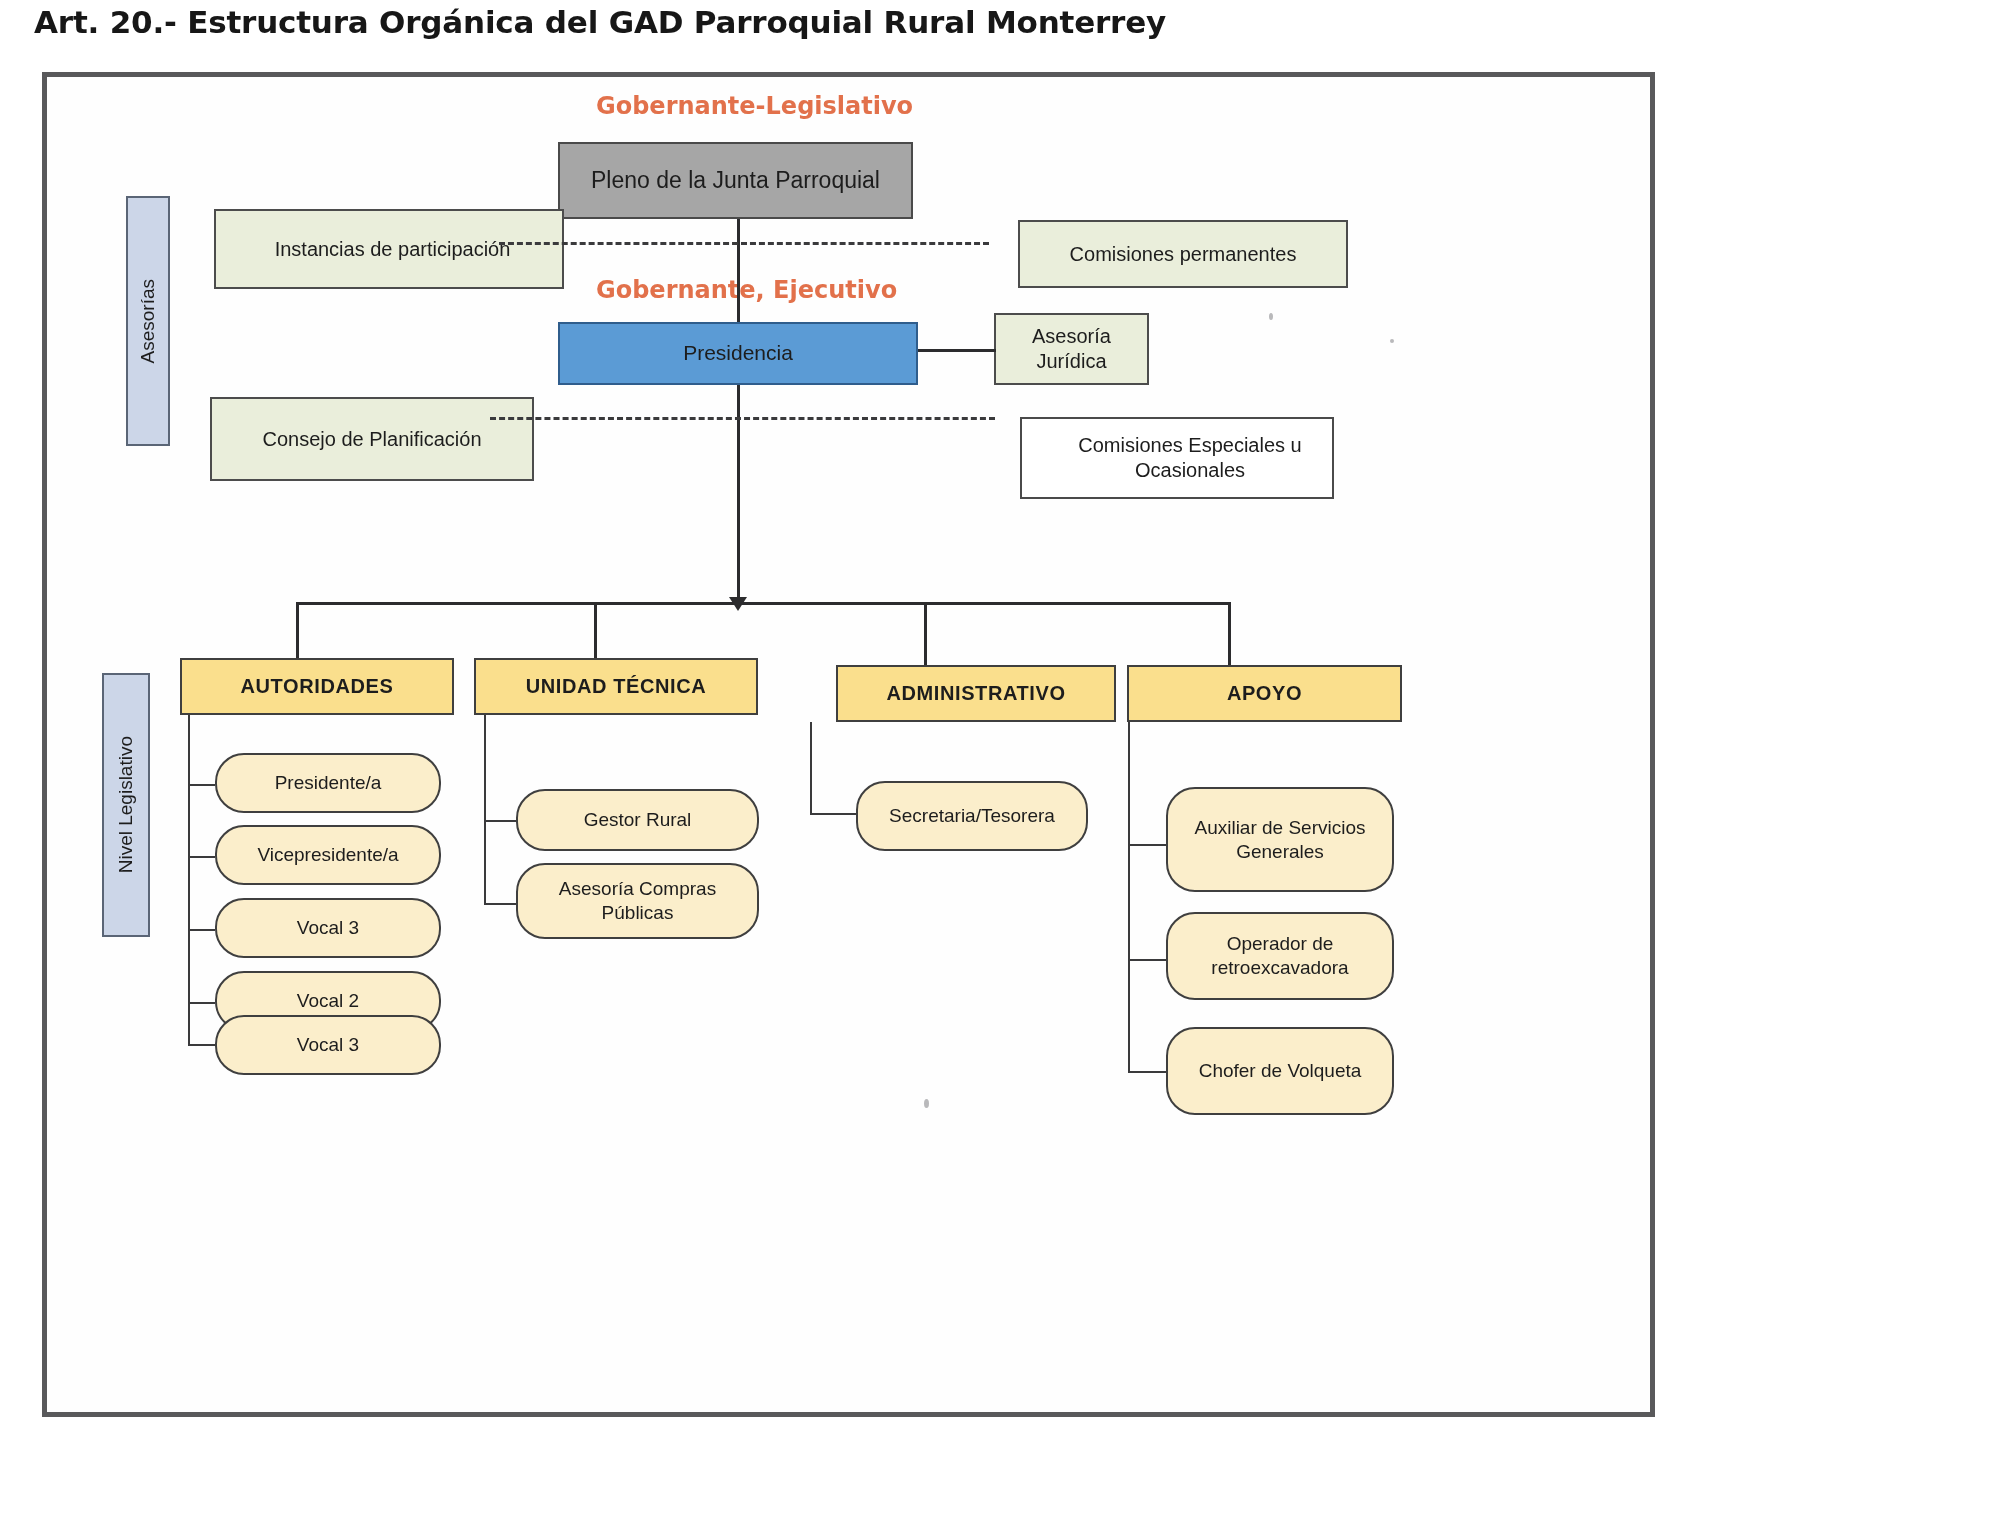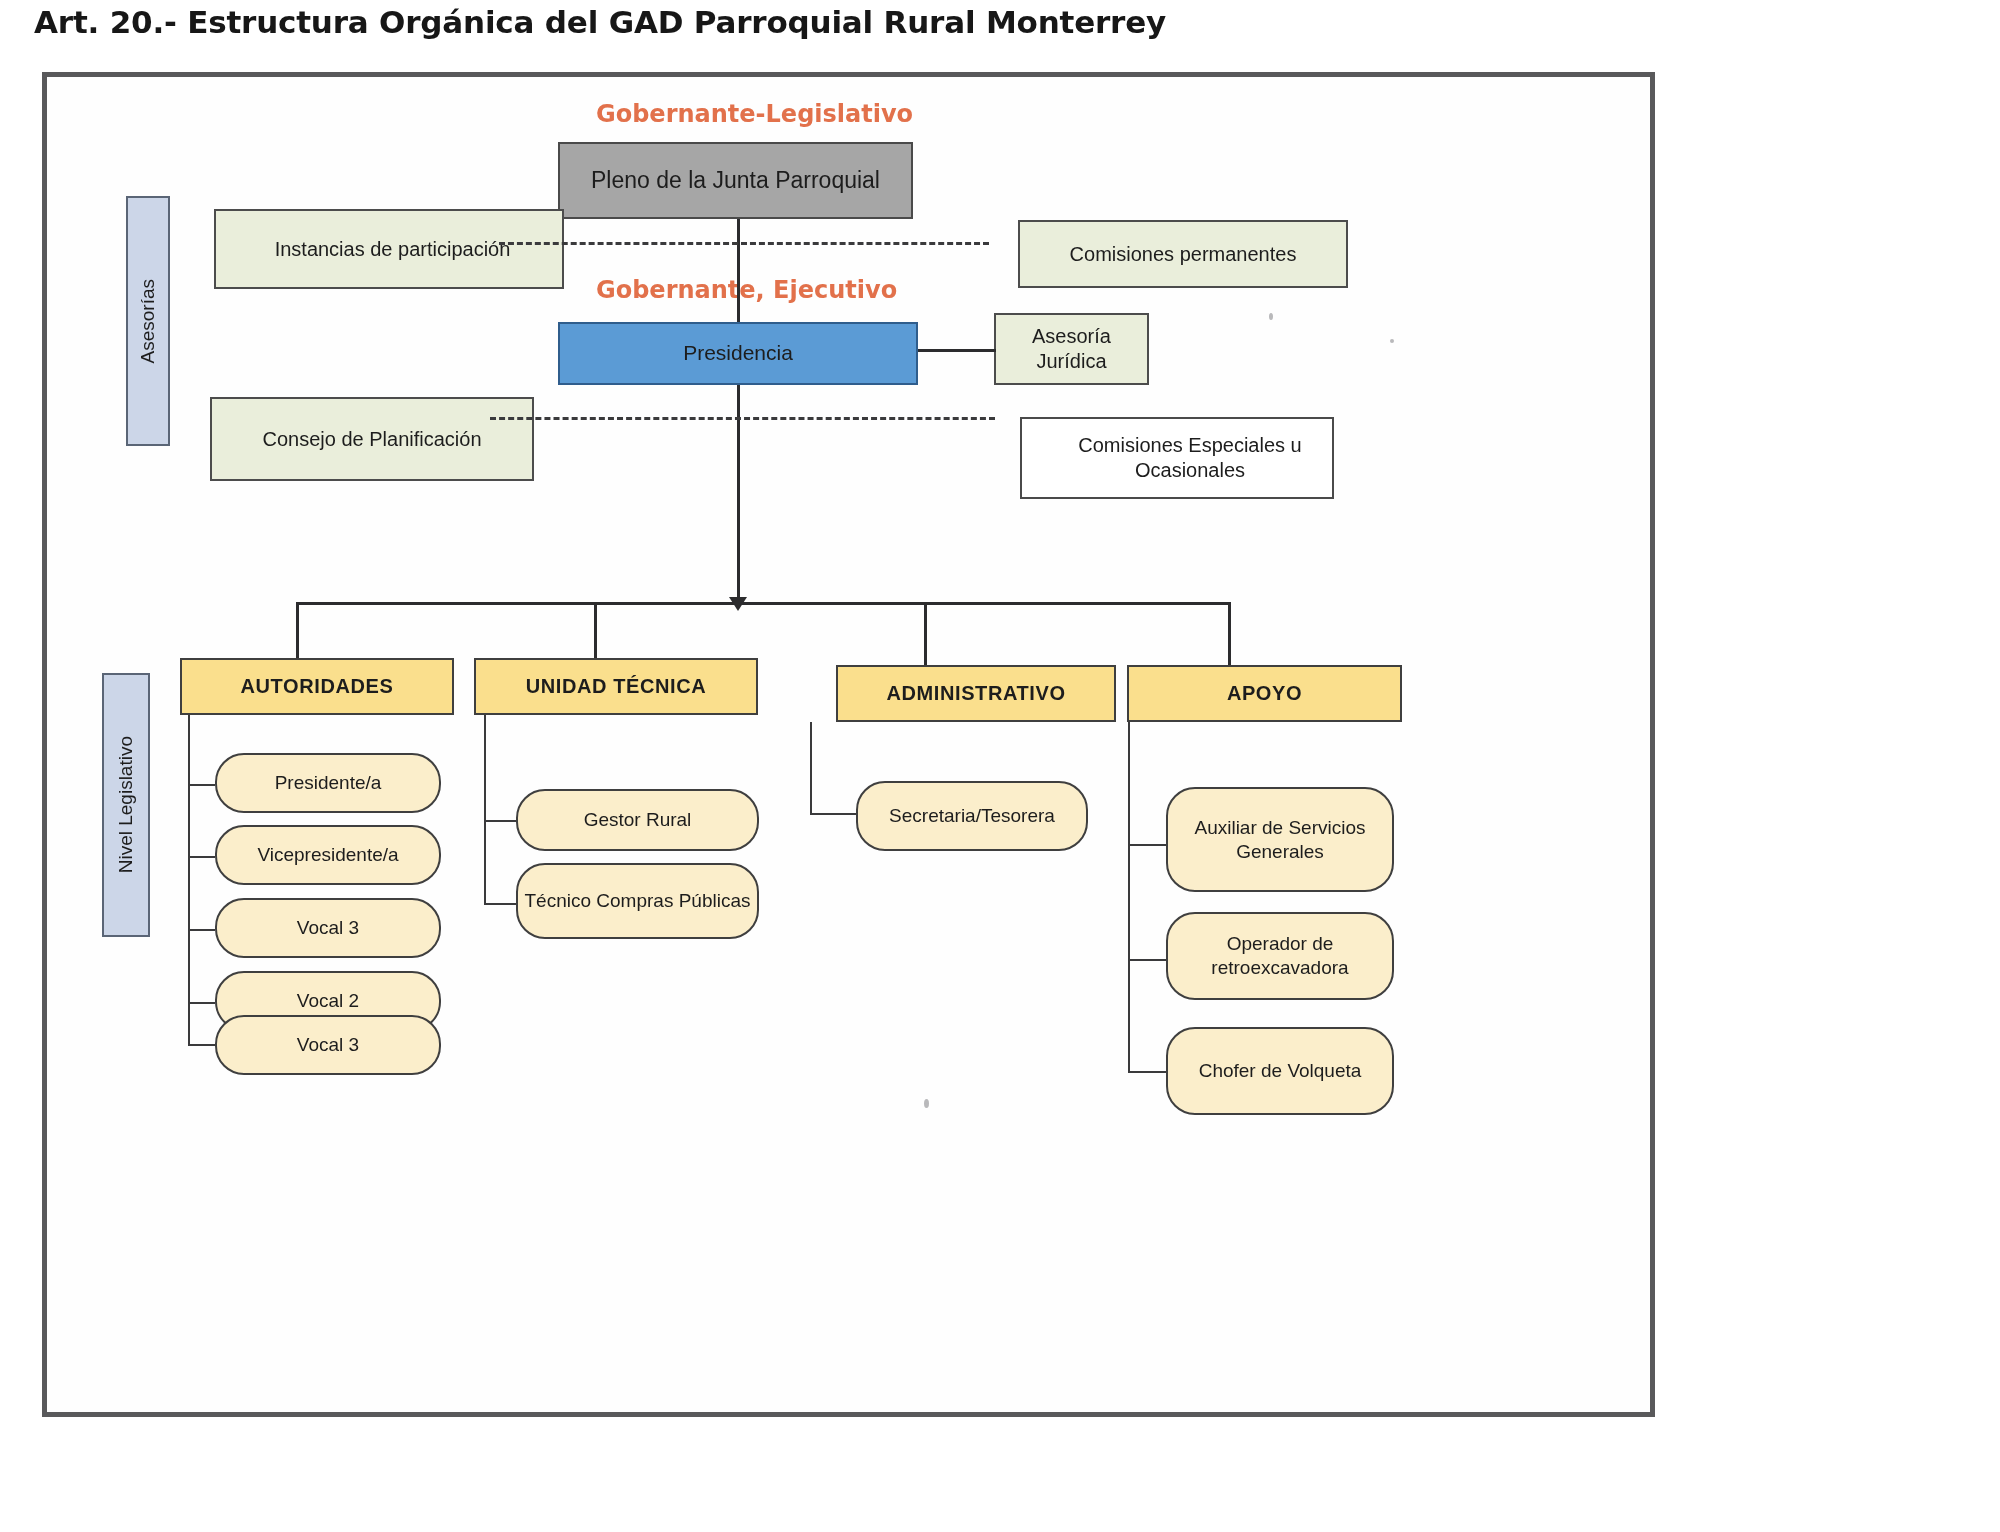--- a/index.html
+++ b/index.html
@@ -115,21 +115,21 @@
     border-radius: 50%;
   }
 </style>
 </head>
 <body>
 
 <div id="doc-title">Art. 20.- Estructura Orgánica del GAD Parroquial Rural Monterrey</div>
 
 <div id="chart-frame">
 
-  <div class="caption" style="left:549px; top:23px;">Gobernante-Legislativo</div>
+  <div class="caption" style="left:549px; top:15px;">Gobernante-Legislativo</div>
 
   <div class="caption" style="left:549px; top:199px;">Gobernante, Ejecutivo</div>
 
   <div class="vlabel" style="left:79px; top:119px; width:44px; height:250px;">
     <span>Asesorías</span>
   </div>
 
   <div class="vlabel" style="left:55px; top:596px; width:48px; height:264px;">
     <span>Nivel Legislativo</span>
   </div>
@@ -223,21 +223,21 @@
   </div>
 
   <div class="ln vthin" style="left:437px; top:638px; height:190px;"></div>
   <div class="ln hthin" style="left:437px; top:743px; width:32px;"></div>
   <div class="ln hthin" style="left:437px; top:826px; width:32px;"></div>
 
   <div class="node cream" style="left:469px; top:712px; width:243px; height:62px;">
     <span>Gestor Rural</span>
   </div>
   <div class="node cream" style="left:469px; top:786px; width:243px; height:76px;">
-    <span>Técnico Compras Públicas</span>
+    <span>Asesoría Compras Públicas</span>
   </div>
 
   <div class="ln vthin" style="left:763px; top:645px; height:92px;"></div>
   <div class="ln hthin" style="left:763px; top:736px; width:46px;"></div>
 
   <div class="node cream" style="left:809px; top:704px; width:232px; height:70px;">
     <span>Secretaria/Tesorera</span>
   </div>
 
   <div class="ln vthin" style="left:1081px; top:645px; height:350px;"></div>

